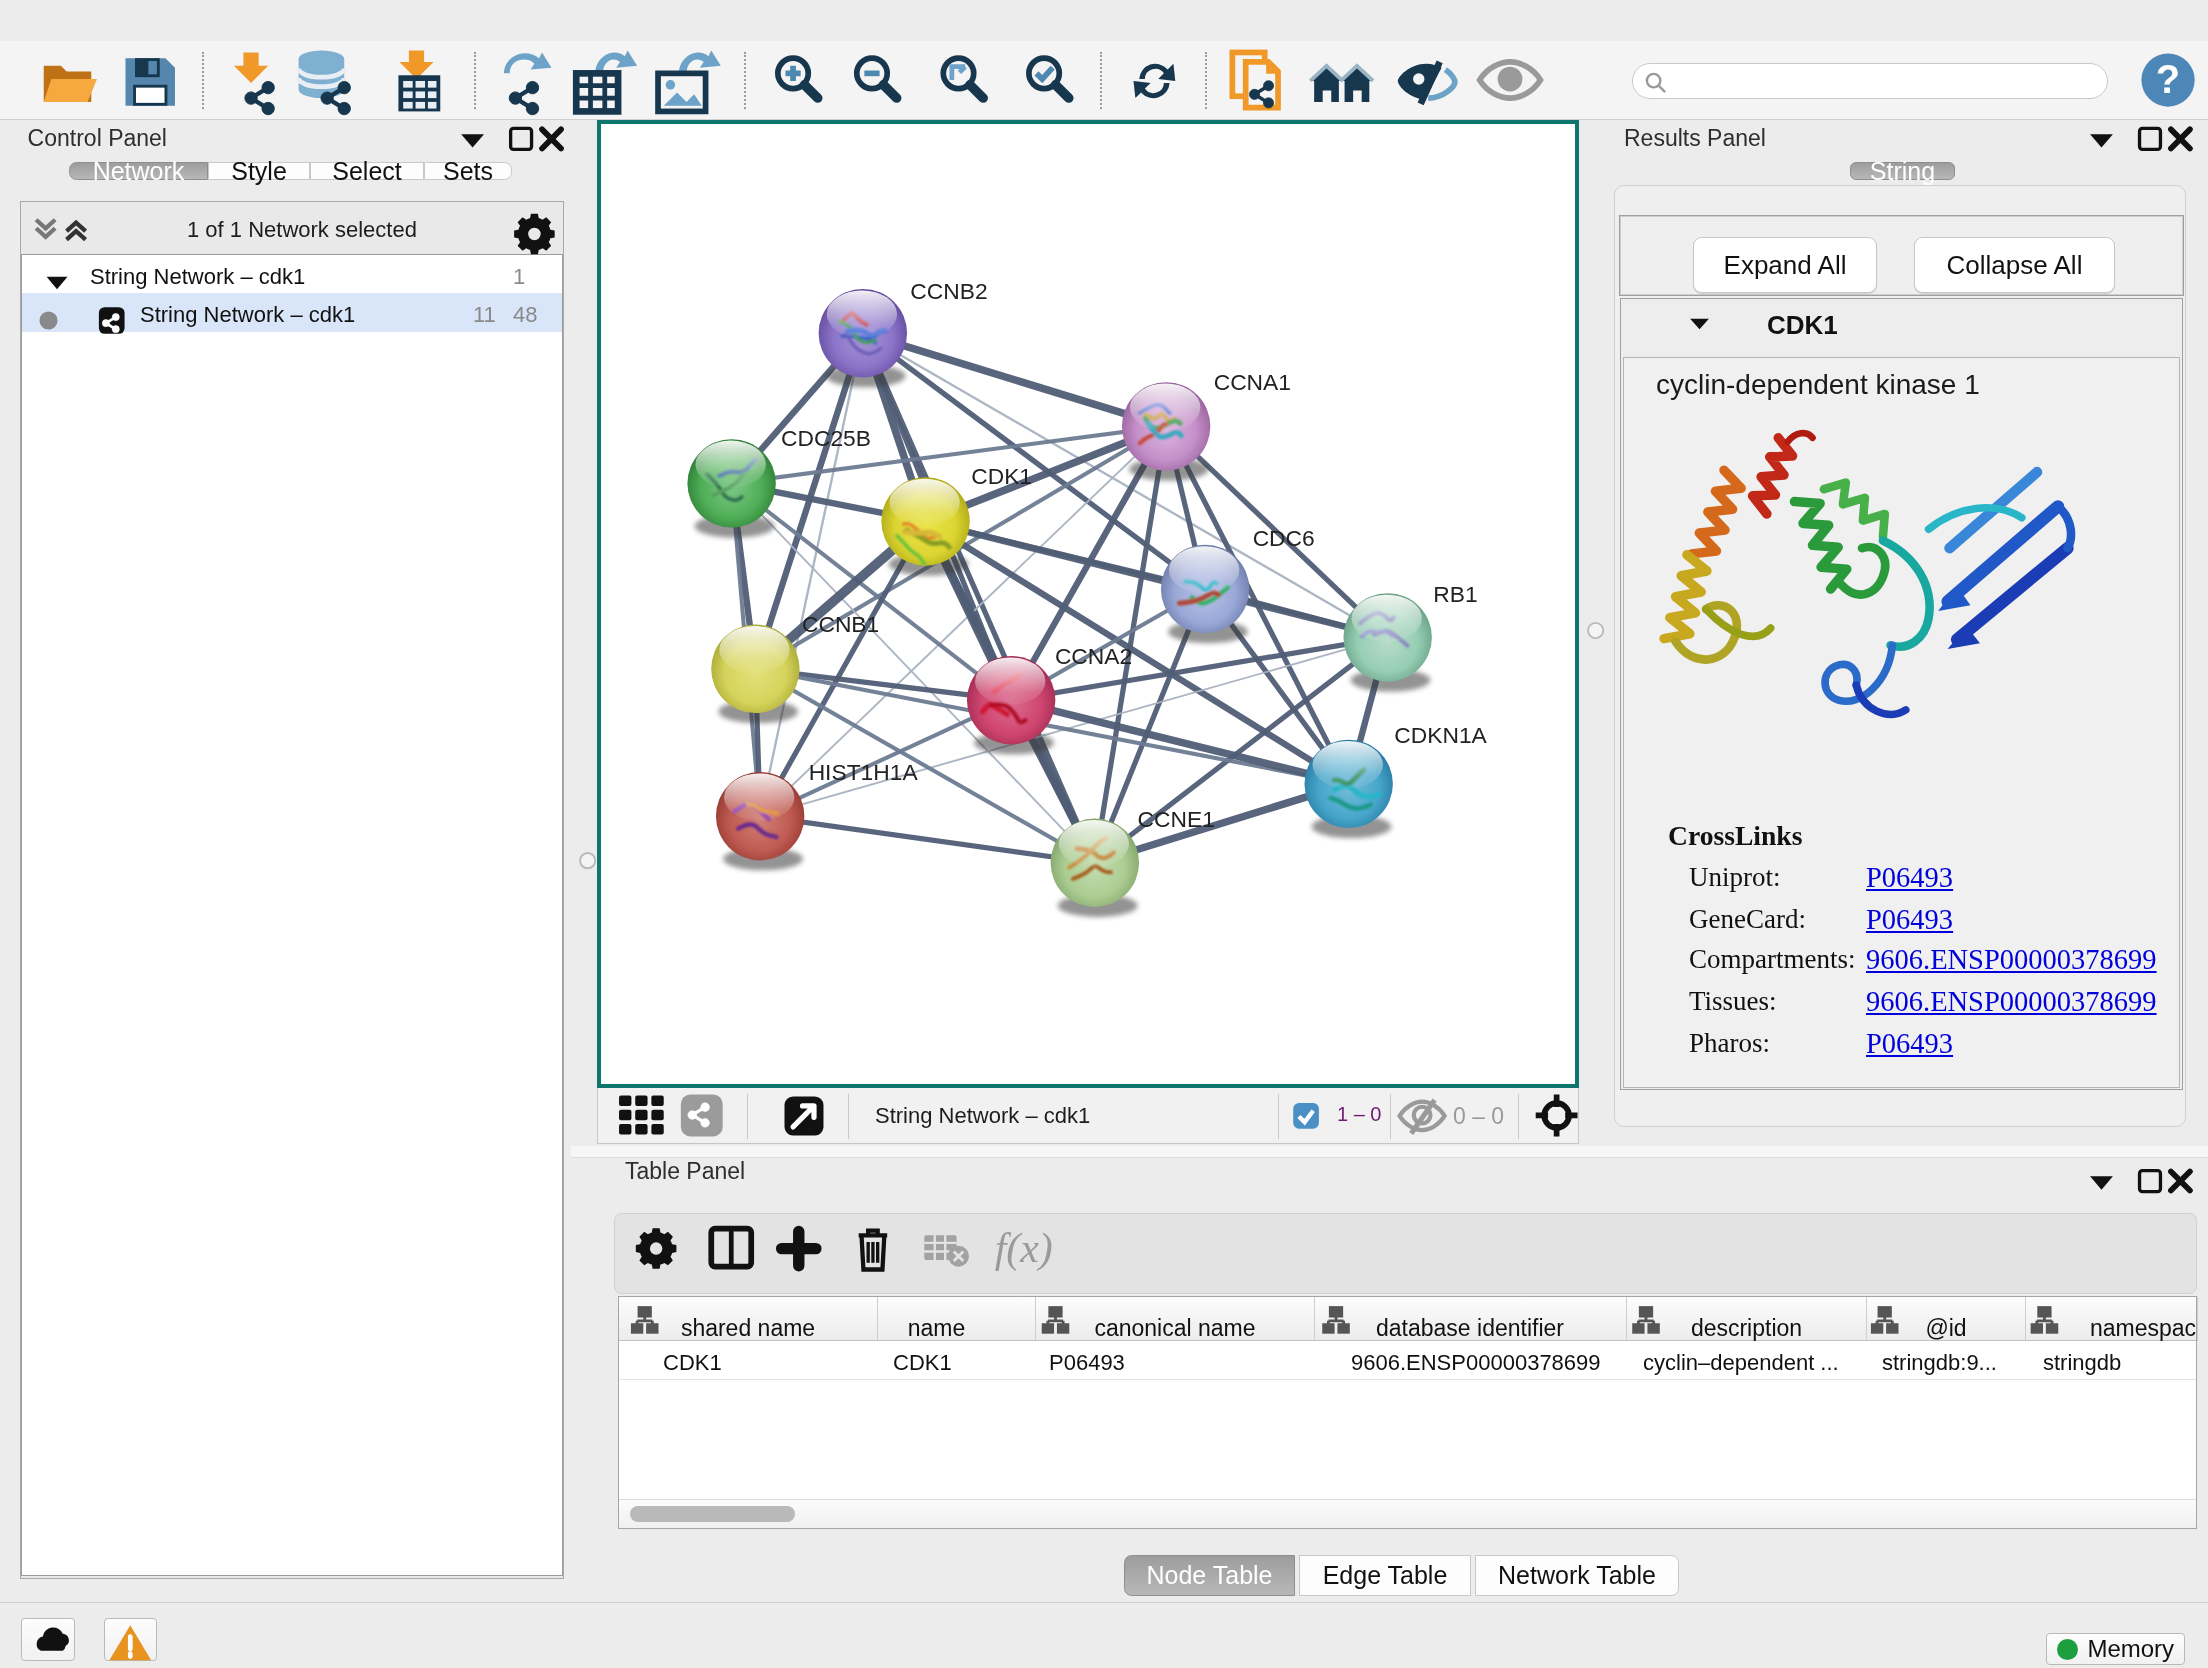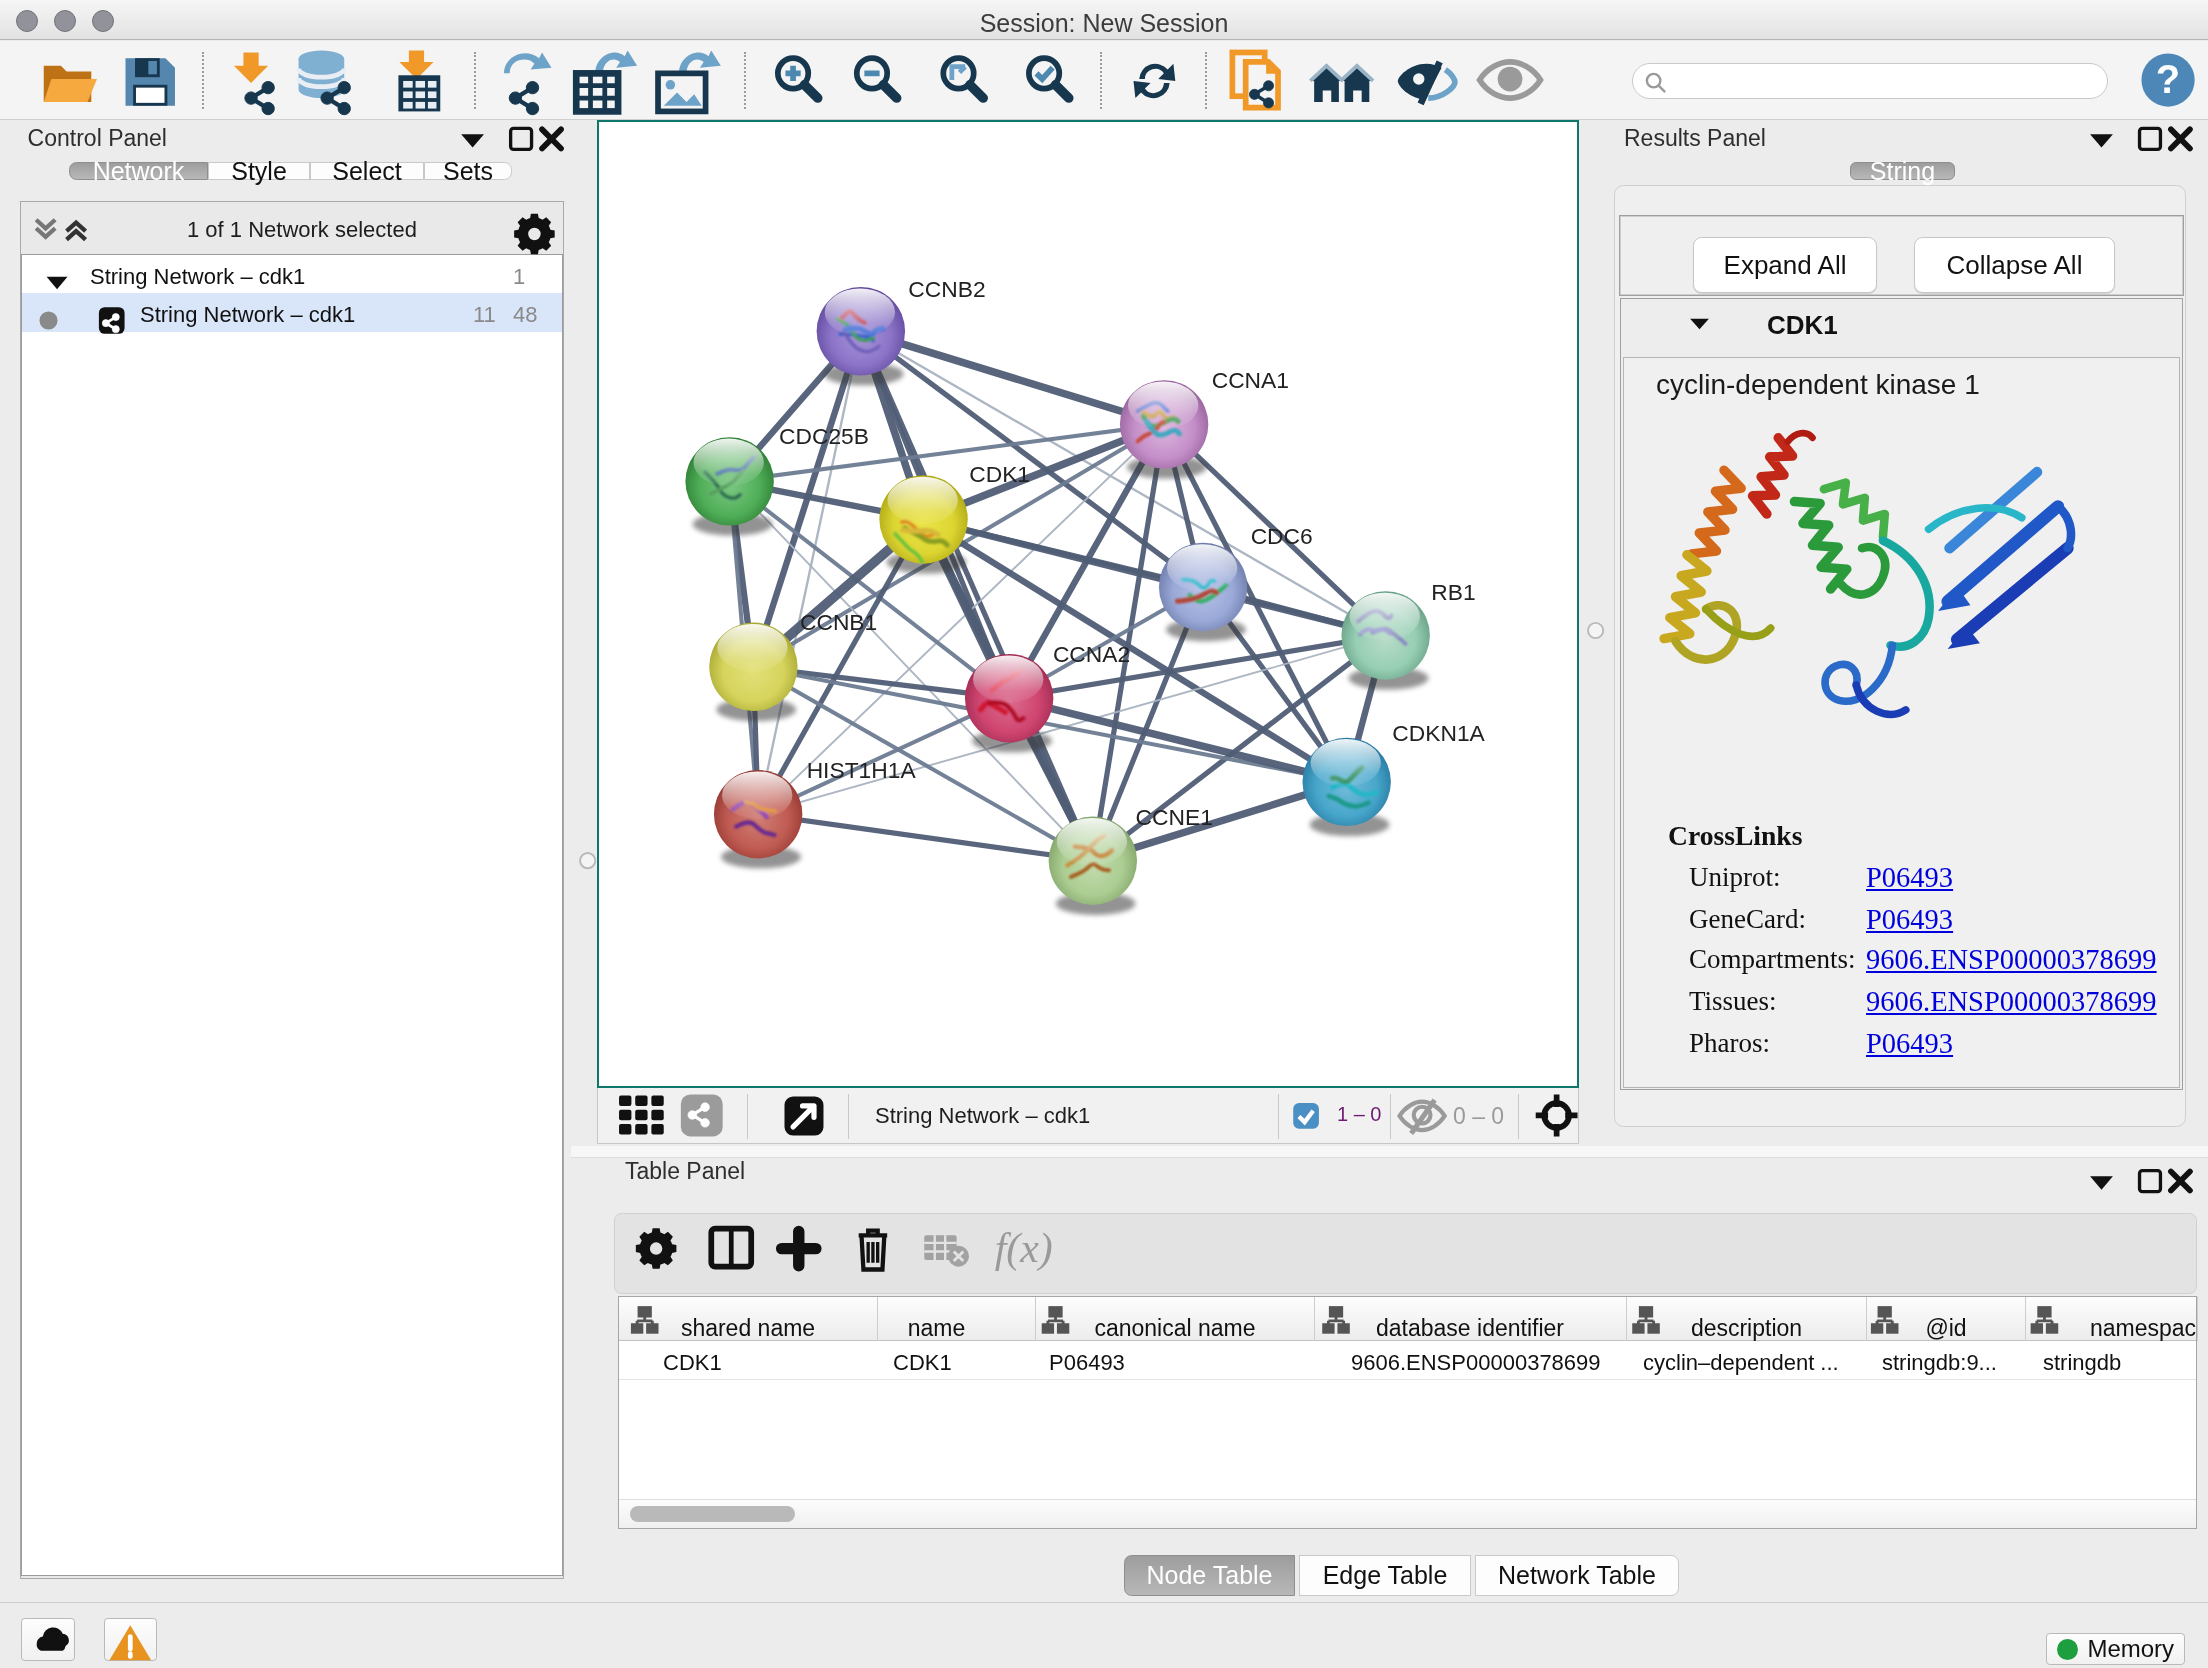--- a/index.html
+++ b/index.html
@@ -30,21 +30,21 @@
   .tabrow { position:absolute; display:flex; z-index:5; }
   .tab { height:18px; font-size:25px; color:#111; background:#fdfdfd; border:1px solid #c9c9c9;
     display:flex; align-items:center; justify-content:center; }
   .tab.sel { background:linear-gradient(#9d9d9d,#b8b8b8); color:#fff; border-color:#8e8e8e; }
   #cp-sub { left:20px; top:201px; width:544px; height:1378px; border:1px solid #a9a9a9; background:#e9e9e9; }
   #cp-toolrow { left:21px; top:202px; width:542px; height:52px; }
   #cp-list { left:21px; top:254px; width:542px; height:1322px; background:#fff; border:1px solid #9b9b9b; }
   #cp-row2 { position:absolute; left:0; top:38px; width:540px; height:39px; background:#d9e5f9; }
 
   
-  #netcanvas { left:597px; top:120px; width:982px; height:968px; background:#fff; border:2px solid #0f766e; }
+  #netcanvas { left:597px; top:120px; width:982px; height:968px; background:#fff; border:4px solid #0f766e; }
   #netfooter { left:597px; top:1088px; width:982px; height:56px; background:#f1f1f1; border:1px solid #c6c6c6; border-top:none; }
   .fsep { position:absolute; top:5.7px; height:45px; width:0; border-left:1px solid #c9c9c9; }
 
   
   #rp-title { left:1624px; top:125px; }
   #rp-outer { left:1614px; top:185px; width:572px; height:942px; background:#efefef; border:1px solid #cfcfcf; border-radius:9.5px; }
   #rp-btnbox { left:1620px; top:216px; width:563px; height:79px; border:1.9px groove #cdcdcd; outline:1px solid #9f9f9f; }
   .wbtn { position:absolute; height:56px; background:#fff; border:1px solid #c6c6c6; border-radius:8.6px;
     font-size:26px; color:#111; display:flex; align-items:center; justify-content:center;
     box-shadow:0 1px 1px rgba(0,0,0,0.12); }
@@ -72,26 +72,20 @@
   .btab.sel { background:linear-gradient(#9d9d9d,#b8b8b8); color:#fff; border-color:#8e8e8e; }
 
   
   #statusbar { left:0; top:1602px; width:2208px; height:67px; background:#ececec; border-top:1px solid #cfcfcf; }
   .sbtn { position:absolute; background:linear-gradient(#fdfdfd,#f1f1f1); border:1px solid #b9b9b9; border-radius:3.8px; }
 </style>
 </head>
 <body>
 <div id="stage">
 
-  <div class="abs" id="titlebar">
-    <div class="tl" style="left:16px;"></div>
-    <div class="tl" style="left:54px;"></div>
-    <div class="tl" style="left:92px;"></div>
-    <div id="title">Session: New Session</div>
-  </div>
 
   <div class="abs" id="toolbar">
     <svg id="toolbar-icons" width="2208" height="79" viewBox="0 0 2322 83" style="position:absolute;left:0;top:0;">
       <defs>
         <g id="shareic">
           <circle cx="22" cy="11" r="6.5"></circle>
             <circle cx="4" cy="22" r="6.5"></circle>
             <circle cx="22" cy="33" r="6.5"></circle>
           <path d="M4 22 L22 11 M4 22 L22 33" stroke-width="4.5" fill="none"></path>
         </g>

